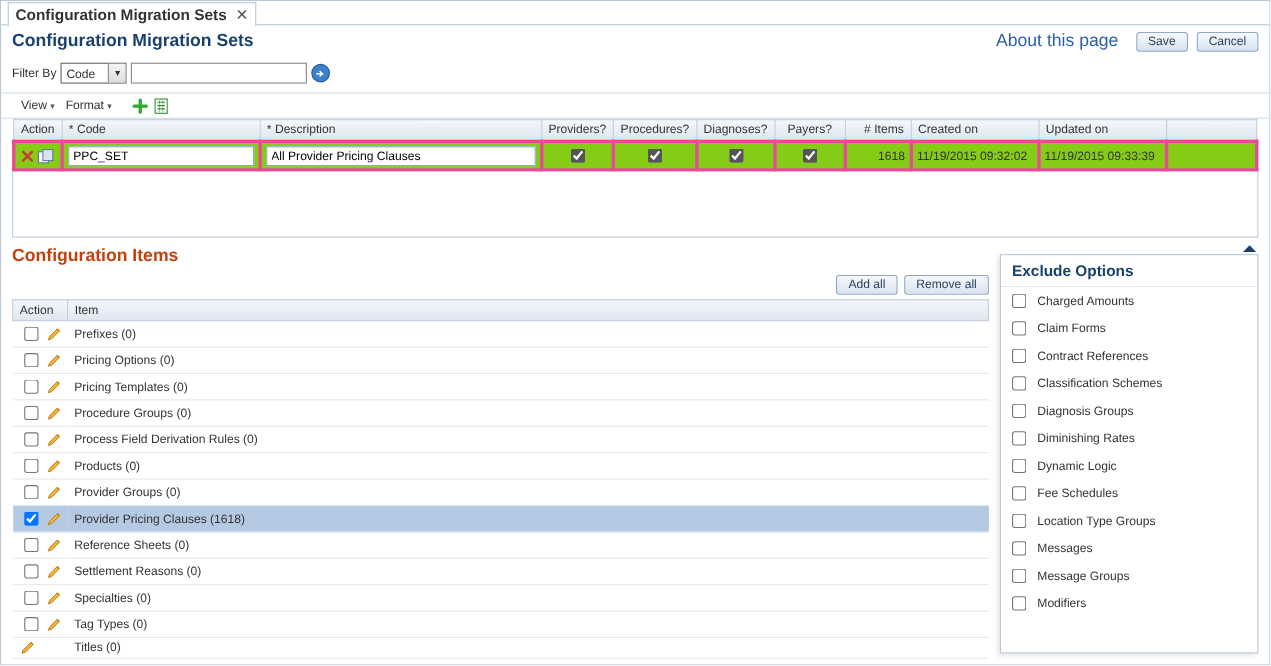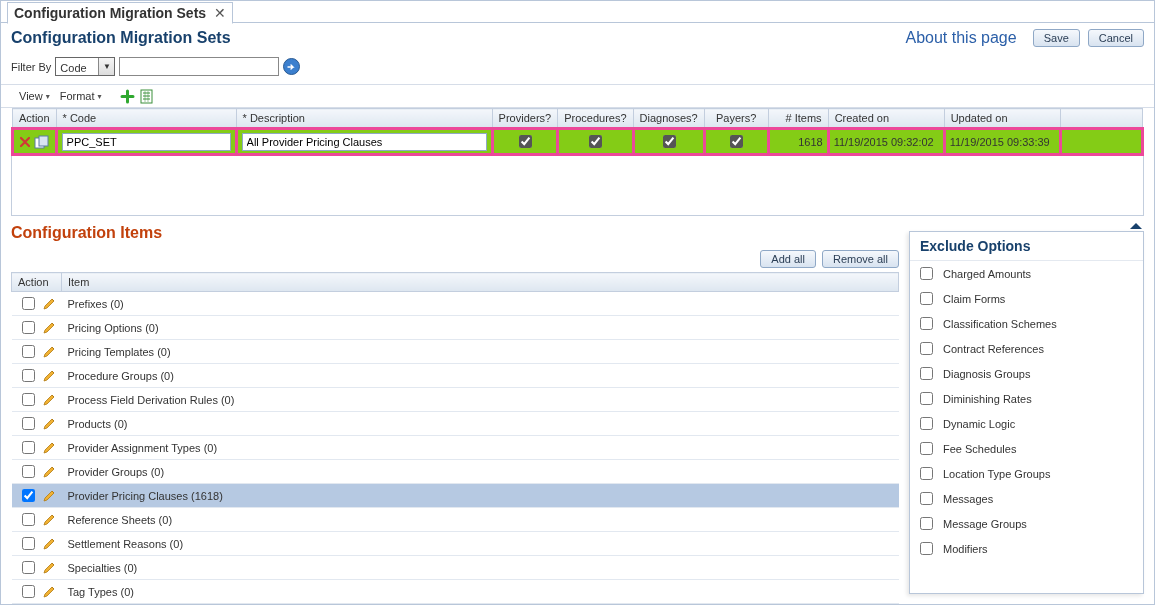--- a/index.html
+++ b/index.html
@@ -272,34 +272,20 @@
               <div class="flex-ac">
                 <input type="checkbox" style="">
                 <span class="pencil-icon">
                   <svg width="14" height="14" viewBox="0 0 14 14">
                     <path d="M2 12 L3 9 L10 2 L12 4 L5 11 Z" fill="#f2b233" stroke="#b07a12" stroke-width="0.8"></path>
                     <path d="M10 2 L12 4" stroke="#b07a12"></path>
                   </svg>
                 </span>
               </div>
             </td>
-            <td>Provider Assignment Types (0)</td>
-          </tr>
-          <tr>
-            <td class="action">
-              <div class="flex-ac">
-                <input type="checkbox" style="">
-                <span class="pencil-icon">
-                  <svg width="14" height="14" viewBox="0 0 14 14">
-                    <path d="M2 12 L3 9 L10 2 L12 4 L5 11 Z" fill="#f2b233" stroke="#b07a12" stroke-width="0.8"></path>
-                    <path d="M10 2 L12 4" stroke="#b07a12"></path>
-                  </svg>
-                </span>
-              </div>
-            </td>
             <td>Provider Groups (0)</td>
           </tr>
           <tr class="sel">
             <td class="action">
               <div class="flex-ac">
                 <input type="checkbox" checked="" style="">
                 <span class="pencil-icon">
                   <svg width="14" height="14" viewBox="0 0 14 14">
                     <path d="M2 12 L3 9 L10 2 L12 4 L5 11 Z" fill="#f2b233" stroke="#b07a12" stroke-width="0.8"></path>
                     <path d="M10 2 L12 4" stroke="#b07a12"></path>
@@ -388,28 +374,28 @@
         <div class="exclude-item">
           <input type="checkbox" style="">
           <span>Charged Amounts</span>
         </div>
         <div class="exclude-item">
           <input type="checkbox" style="">
           <span>Claim Forms</span>
         </div>
         <div class="exclude-item">
           <input type="checkbox" style="">
+          <span>Contract References</span>
+        </div>
+        <div class="exclude-item">
+          <input type="checkbox" style="">
           <span>Classification Schemes</span>
         </div>
         <div class="exclude-item">
           <input type="checkbox" style="">
-          <span>Contract References</span>
-        </div>
-        <div class="exclude-item">
-          <input type="checkbox" style="">
           <span>Diagnosis Groups</span>
         </div>
         <div class="exclude-item">
           <input type="checkbox" style="">
           <span>Diminishing Rates</span>
         </div>
         <div class="exclude-item">
           <input type="checkbox" style="">
           <span>Dynamic Logic</span>
         </div>

